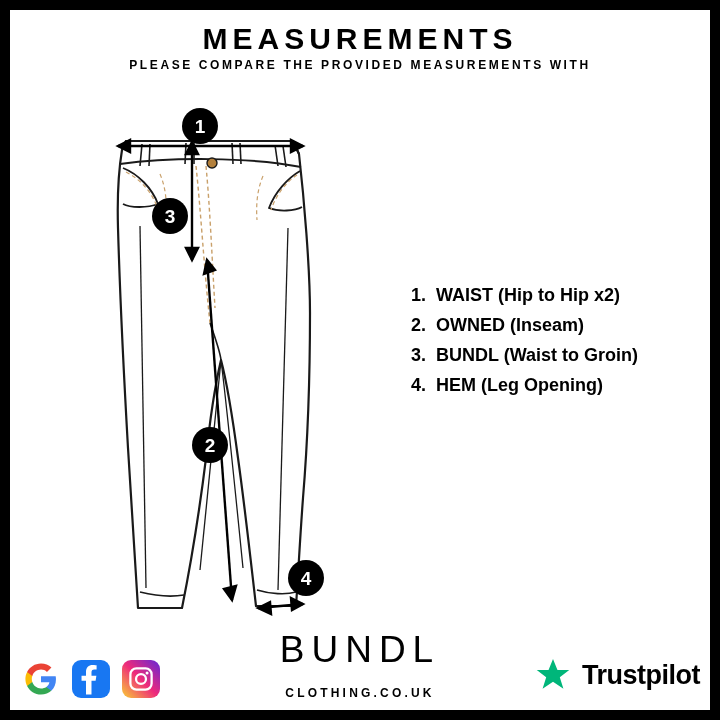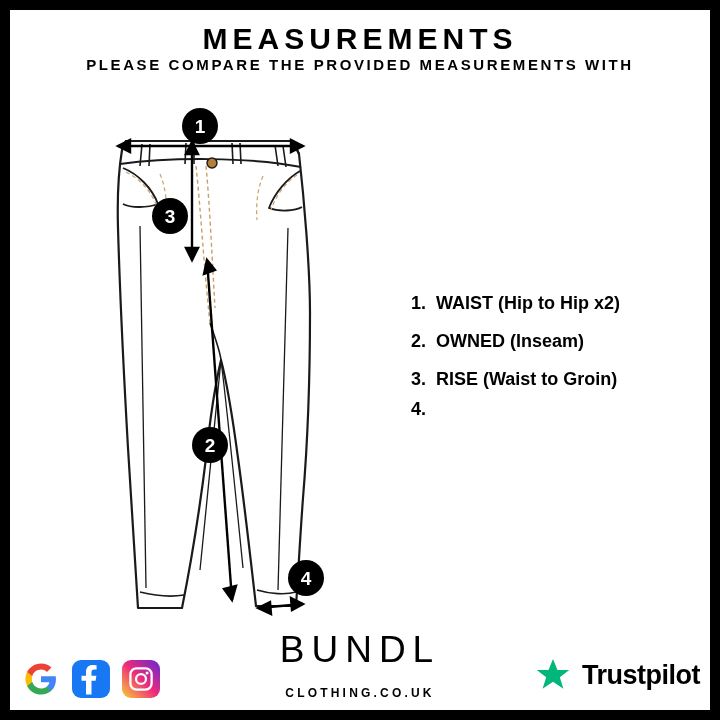--- a/index.html
+++ b/index.html
@@ -38,21 +38,21 @@
     font-weight: bold;
     letter-spacing: 5px;
     color: #000000;
   }
   .subtitle {
     position: absolute;
     left: 60px;
     top: 55px;
     width: 600px;
     text-align: center;
-    font-size: 15px;
+    font-size: 12px;
     font-weight: bold;
     letter-spacing: 2.6px;
     line-height: 20px;
     color: #000000;
   }
 
   .diagram {
     position: absolute;
     left: 60px;
     top: 108px;
@@ -77,21 +77,20 @@
     font-size: 18px;
     font-weight: bold;
     color: #000;
     margin-right: 10px;
     flex: 0 0 auto;
   }
   .legend-text {
     font-size: 18px;
     font-weight: bold;
     color: #000;
-    margin-top: 8px;
   }
 
   
   .social {
     position: absolute;
     left: 22px;
     bottom: 22px;
     display: flex;
     align-items: center;
     gap: 12px;
@@ -280,24 +279,25 @@
     <div class="legend-row">
       <span class="legend-num">1.</span>
       <span class="legend-text">WAIST (Hip to Hip x2)</span>
     </div>
     <div class="legend-row">
       <span class="legend-num">2.</span>
       <span class="legend-text">OWNED (Inseam)</span>
     </div>
     <div class="legend-row">
       <span class="legend-num">3.</span>
-      <span class="legend-text">RISE (Waist to Groin)</span>
+      <span class="legend-text">BUNDL (Waist to Groin)</span>
     </div>
     <div class="legend-row">
       <span class="legend-num">4.</span>
+      <span class="legend-text">HEM (Leg Opening)</span>
     </div>
   </div>
 
   <div class="social">
     <div class="social-icon">
       <svg width="34" height="34" viewBox="0 0 48 48">
         <path fill="#4285f4" d="M45.12 24.5c0-1.56-.14-3.06-.4-4.5H24v8.51h11.84c-.51 2.75-2.06 5.08-4.39 6.64v5.52h7.11c4.16-3.83 6.56-9.47 6.56-16.17z"></path>
         <path fill="#34a853" d="M24 46c5.94 0 10.92-1.97 14.56-5.33l-7.11-5.52c-1.97 1.32-4.49 2.1-7.45 2.1-5.73 0-10.58-3.87-12.31-9.07H4.34v5.7C7.96 41.07 15.4 46 24 46z"></path>
         <path fill="#fbbc05" d="M11.69 28.18c-.44-1.32-.69-2.73-.69-4.18s.25-2.86.69-4.18v-5.7H4.34C2.85 17.09 2 20.45 2 24s.85 6.91 2.34 9.88l7.35-5.7z"></path>
         <path fill="#ea4335" d="M24 10.75c3.23 0 6.13 1.11 8.41 3.29l6.31-6.31C34.91 4.18 29.93 2 24 2 15.4 2 7.96 6.93 4.34 14.12l7.35 5.7c1.73-5.2 6.58-9.07 12.31-9.07z"></path>

